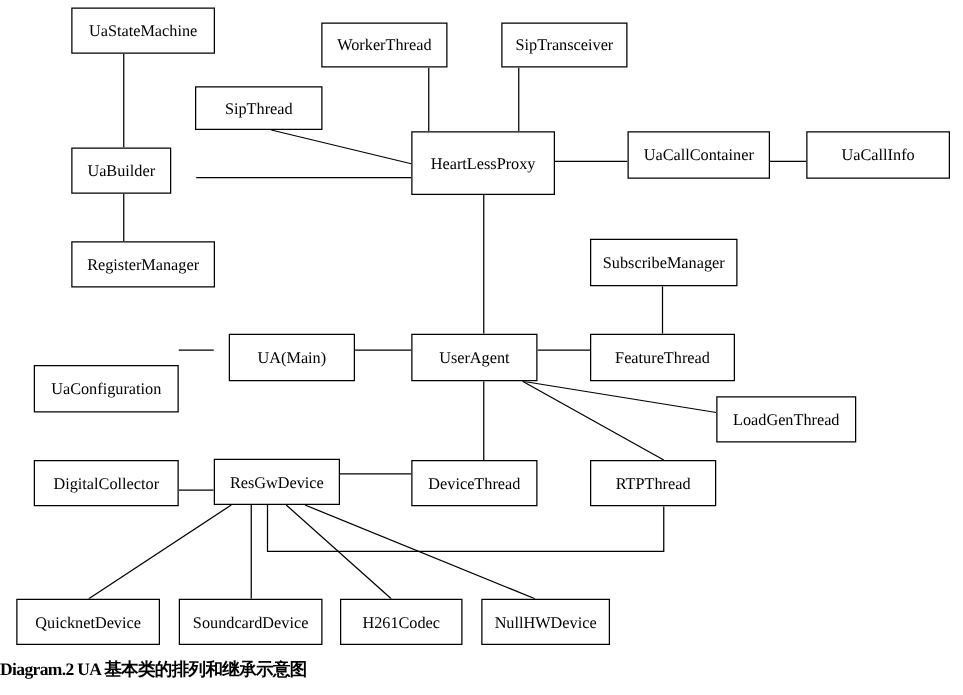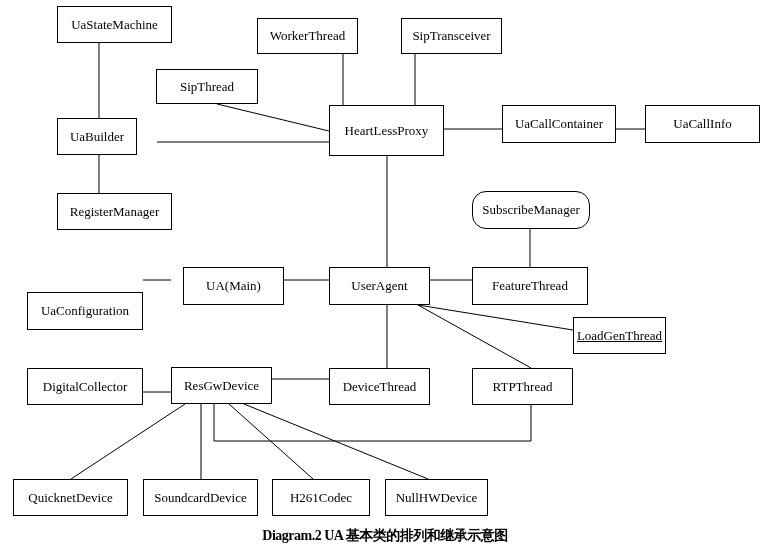--- a/index.html
+++ b/index.html
@@ -44,21 +44,20 @@
     justify-content: center;
     font-size: 13px;
     color: #000000;
     white-space: nowrap;
   }
   .caption {
     position: absolute;
     left: 0;
     top: 527px;
     width: 770px;
-    text-align: center;
     font-size: 14px;
     font-weight: bold;
     color: #000000;
     letter-spacing: -0.5px;
   }
 </style>
 </head>
 <body>
 
 <div class="canvas">
@@ -108,36 +107,36 @@
       </div>
       <div class="node" style="left: 502px; top: 105px; width: 114px; height: 38px;">
         <span>UaCallContainer</span>
       </div>
       <div class="node" style="left: 645px; top: 105px; width: 115px; height: 38px;">
         <span>UaCallInfo</span>
       </div>
       <div class="node" style="left: 57px; top: 193px; width: 115px; height: 37px;">
         <span>RegisterManager</span>
       </div>
-      <div class="node" style="left: 472px; top: 191px; width: 118px; height: 38px; border-radius: 14px;">
+      <div class="node" style="left: 472px; top: 191px; width: 118px; height: 38px;">
         <span>SubscribeManager</span>
       </div>
       <div class="node" style="left: 27px; top: 267px; width: 116px; height: 38px; margin-top: 25px;">
         <span>UaConfiguration</span>
       </div>
       <div class="node" style="left: 171px; top: 267px; width: 101px; height: 38px; margin-left: 12px;">
         <span>UA(Main)</span>
       </div>
       <div class="node" style="left: 329px; top: 267px; width: 101px; height: 38px;">
         <span>UserAgent</span>
       </div>
       <div class="node" style="left: 472px; top: 267px; width: 116px; height: 38px;">
         <span>FeatureThread</span>
       </div>
-      <div class="node" style="left: 573px; top: 317px; width: 93px; height: 37px; text-decoration: underline;">
+      <div class="node" style="left: 573px; top: 317px; width: 112px; height: 37px;">
         <span>LoadGenThread</span>
       </div>
       <div class="node" style="left: 27px; top: 368px; width: 116px; height: 37px;">
         <span>DigitalCollector</span>
       </div>
       <div class="node" style="left: 171px; top: 367px; width: 101px; height: 37px;">
         <span>ResGwDevice</span>
       </div>
       <div class="node" style="left: 329px; top: 368px; width: 101px; height: 37px;">
         <span>DeviceThread</span>

